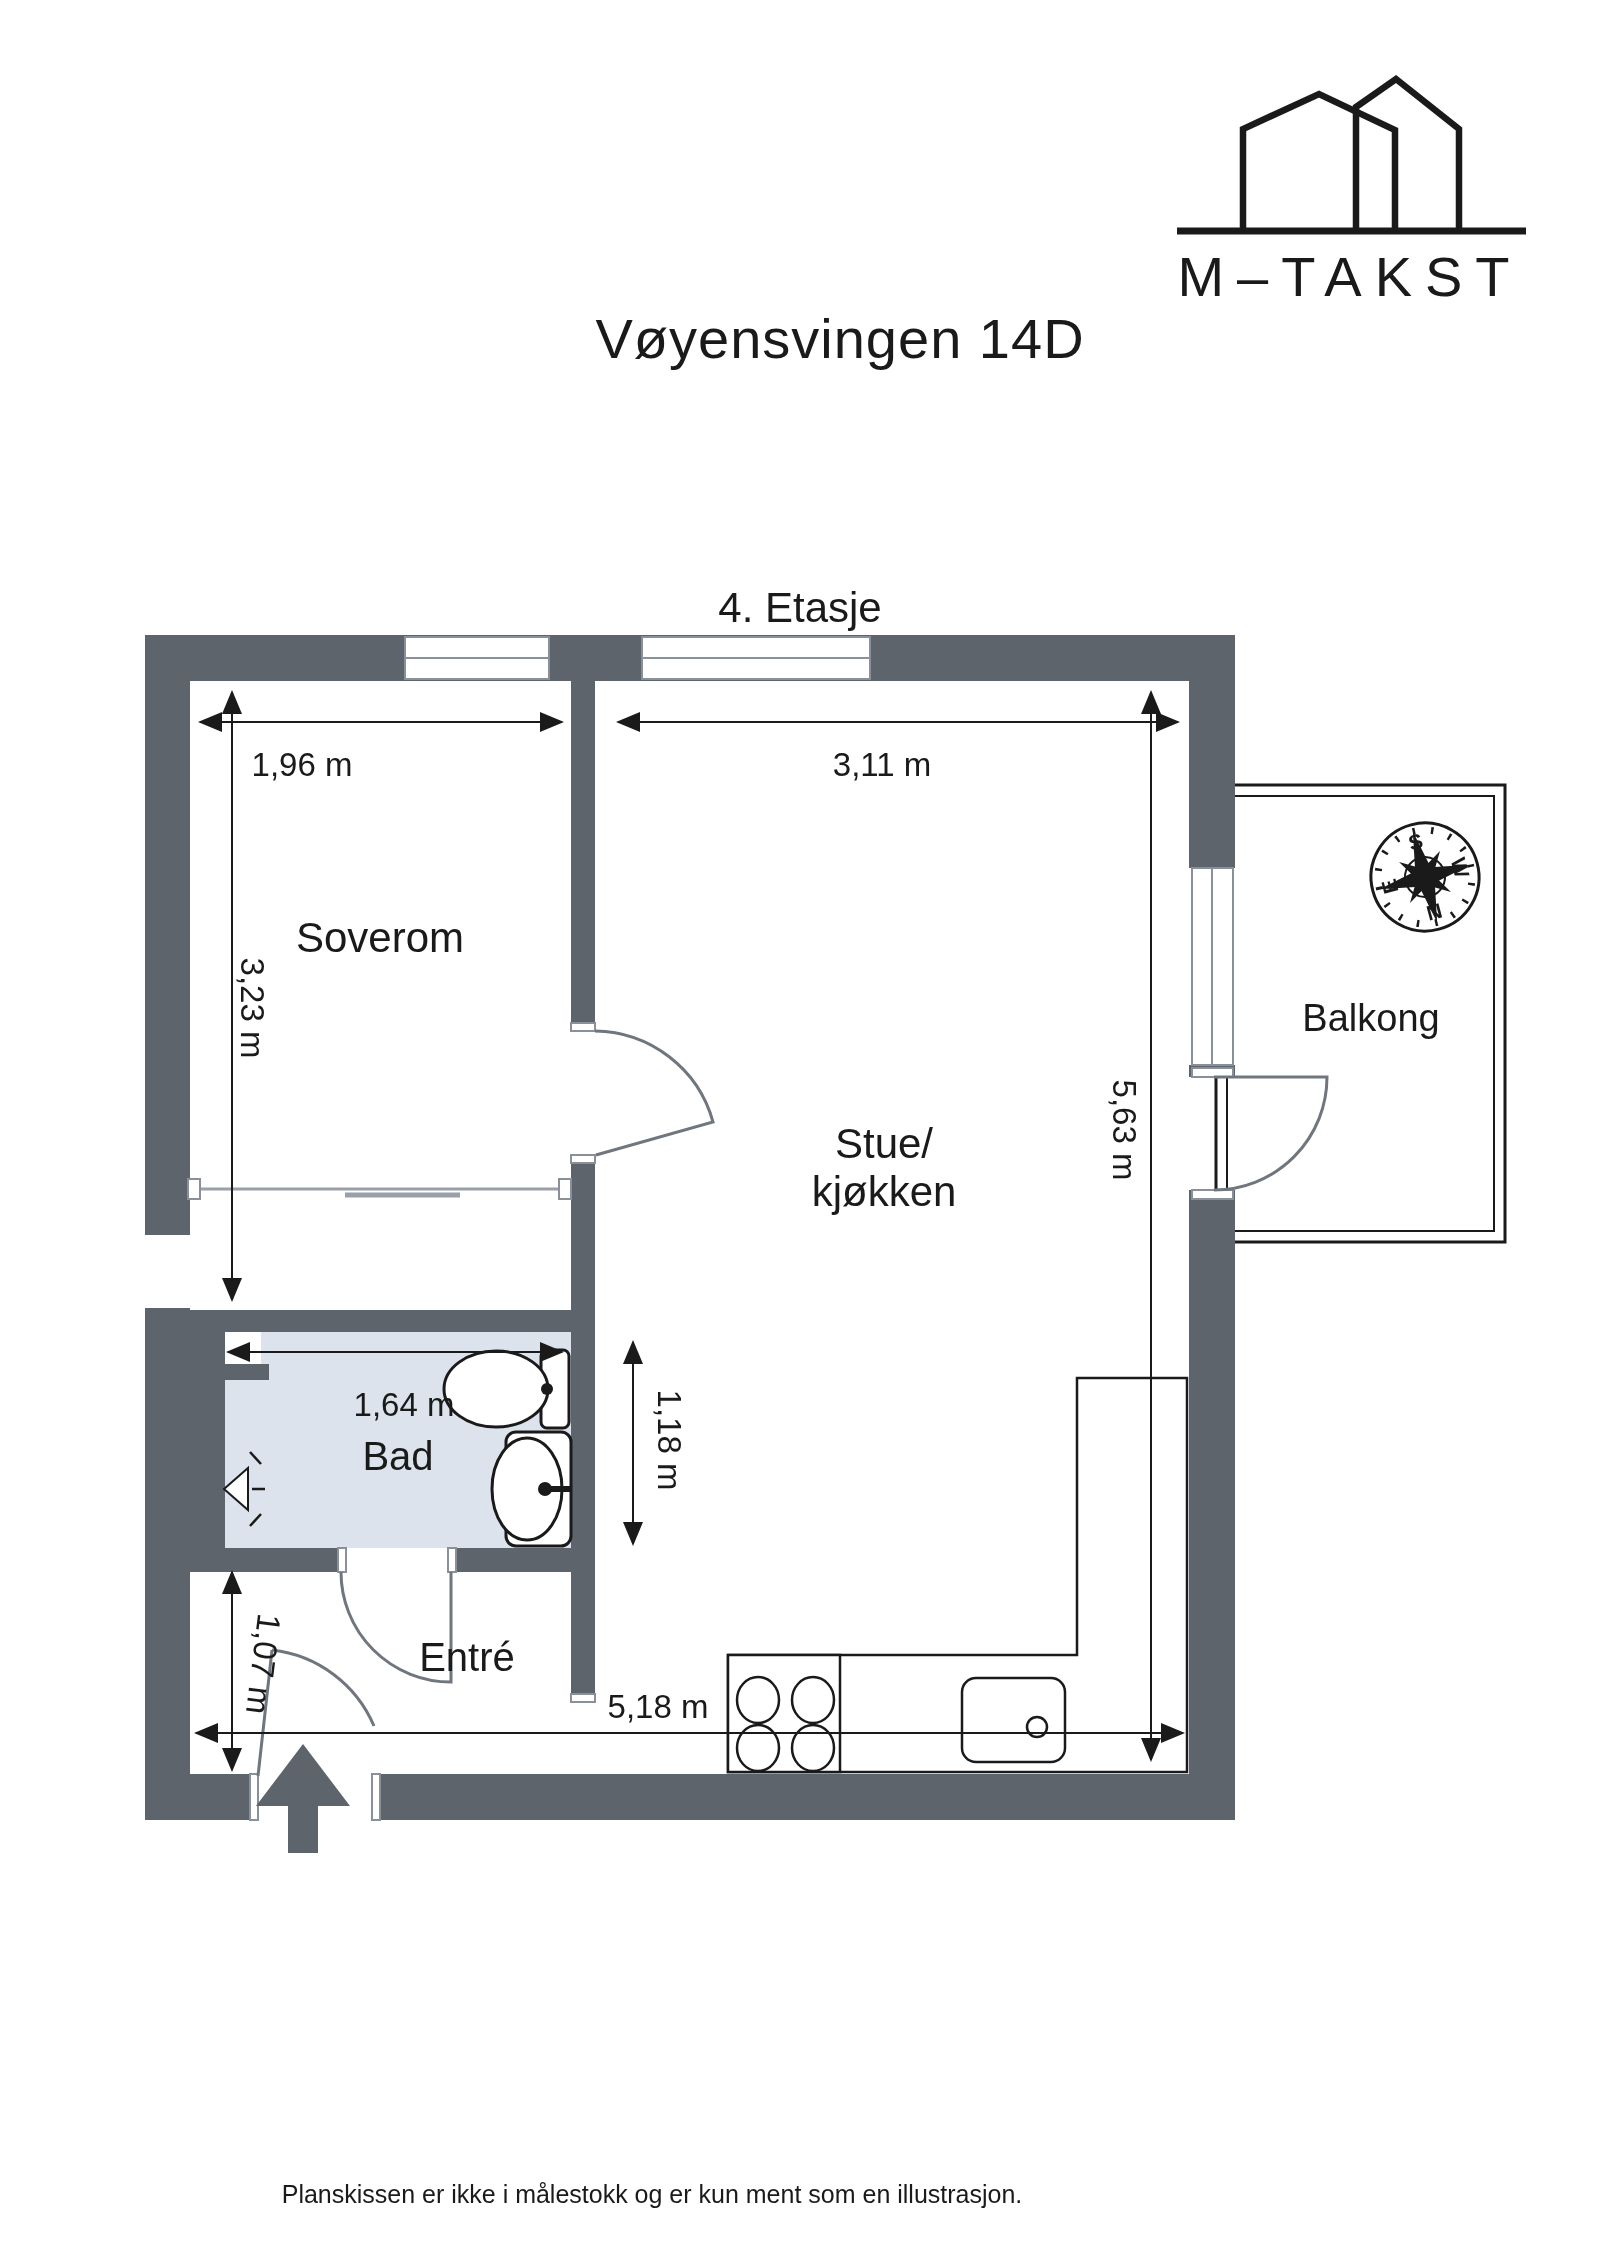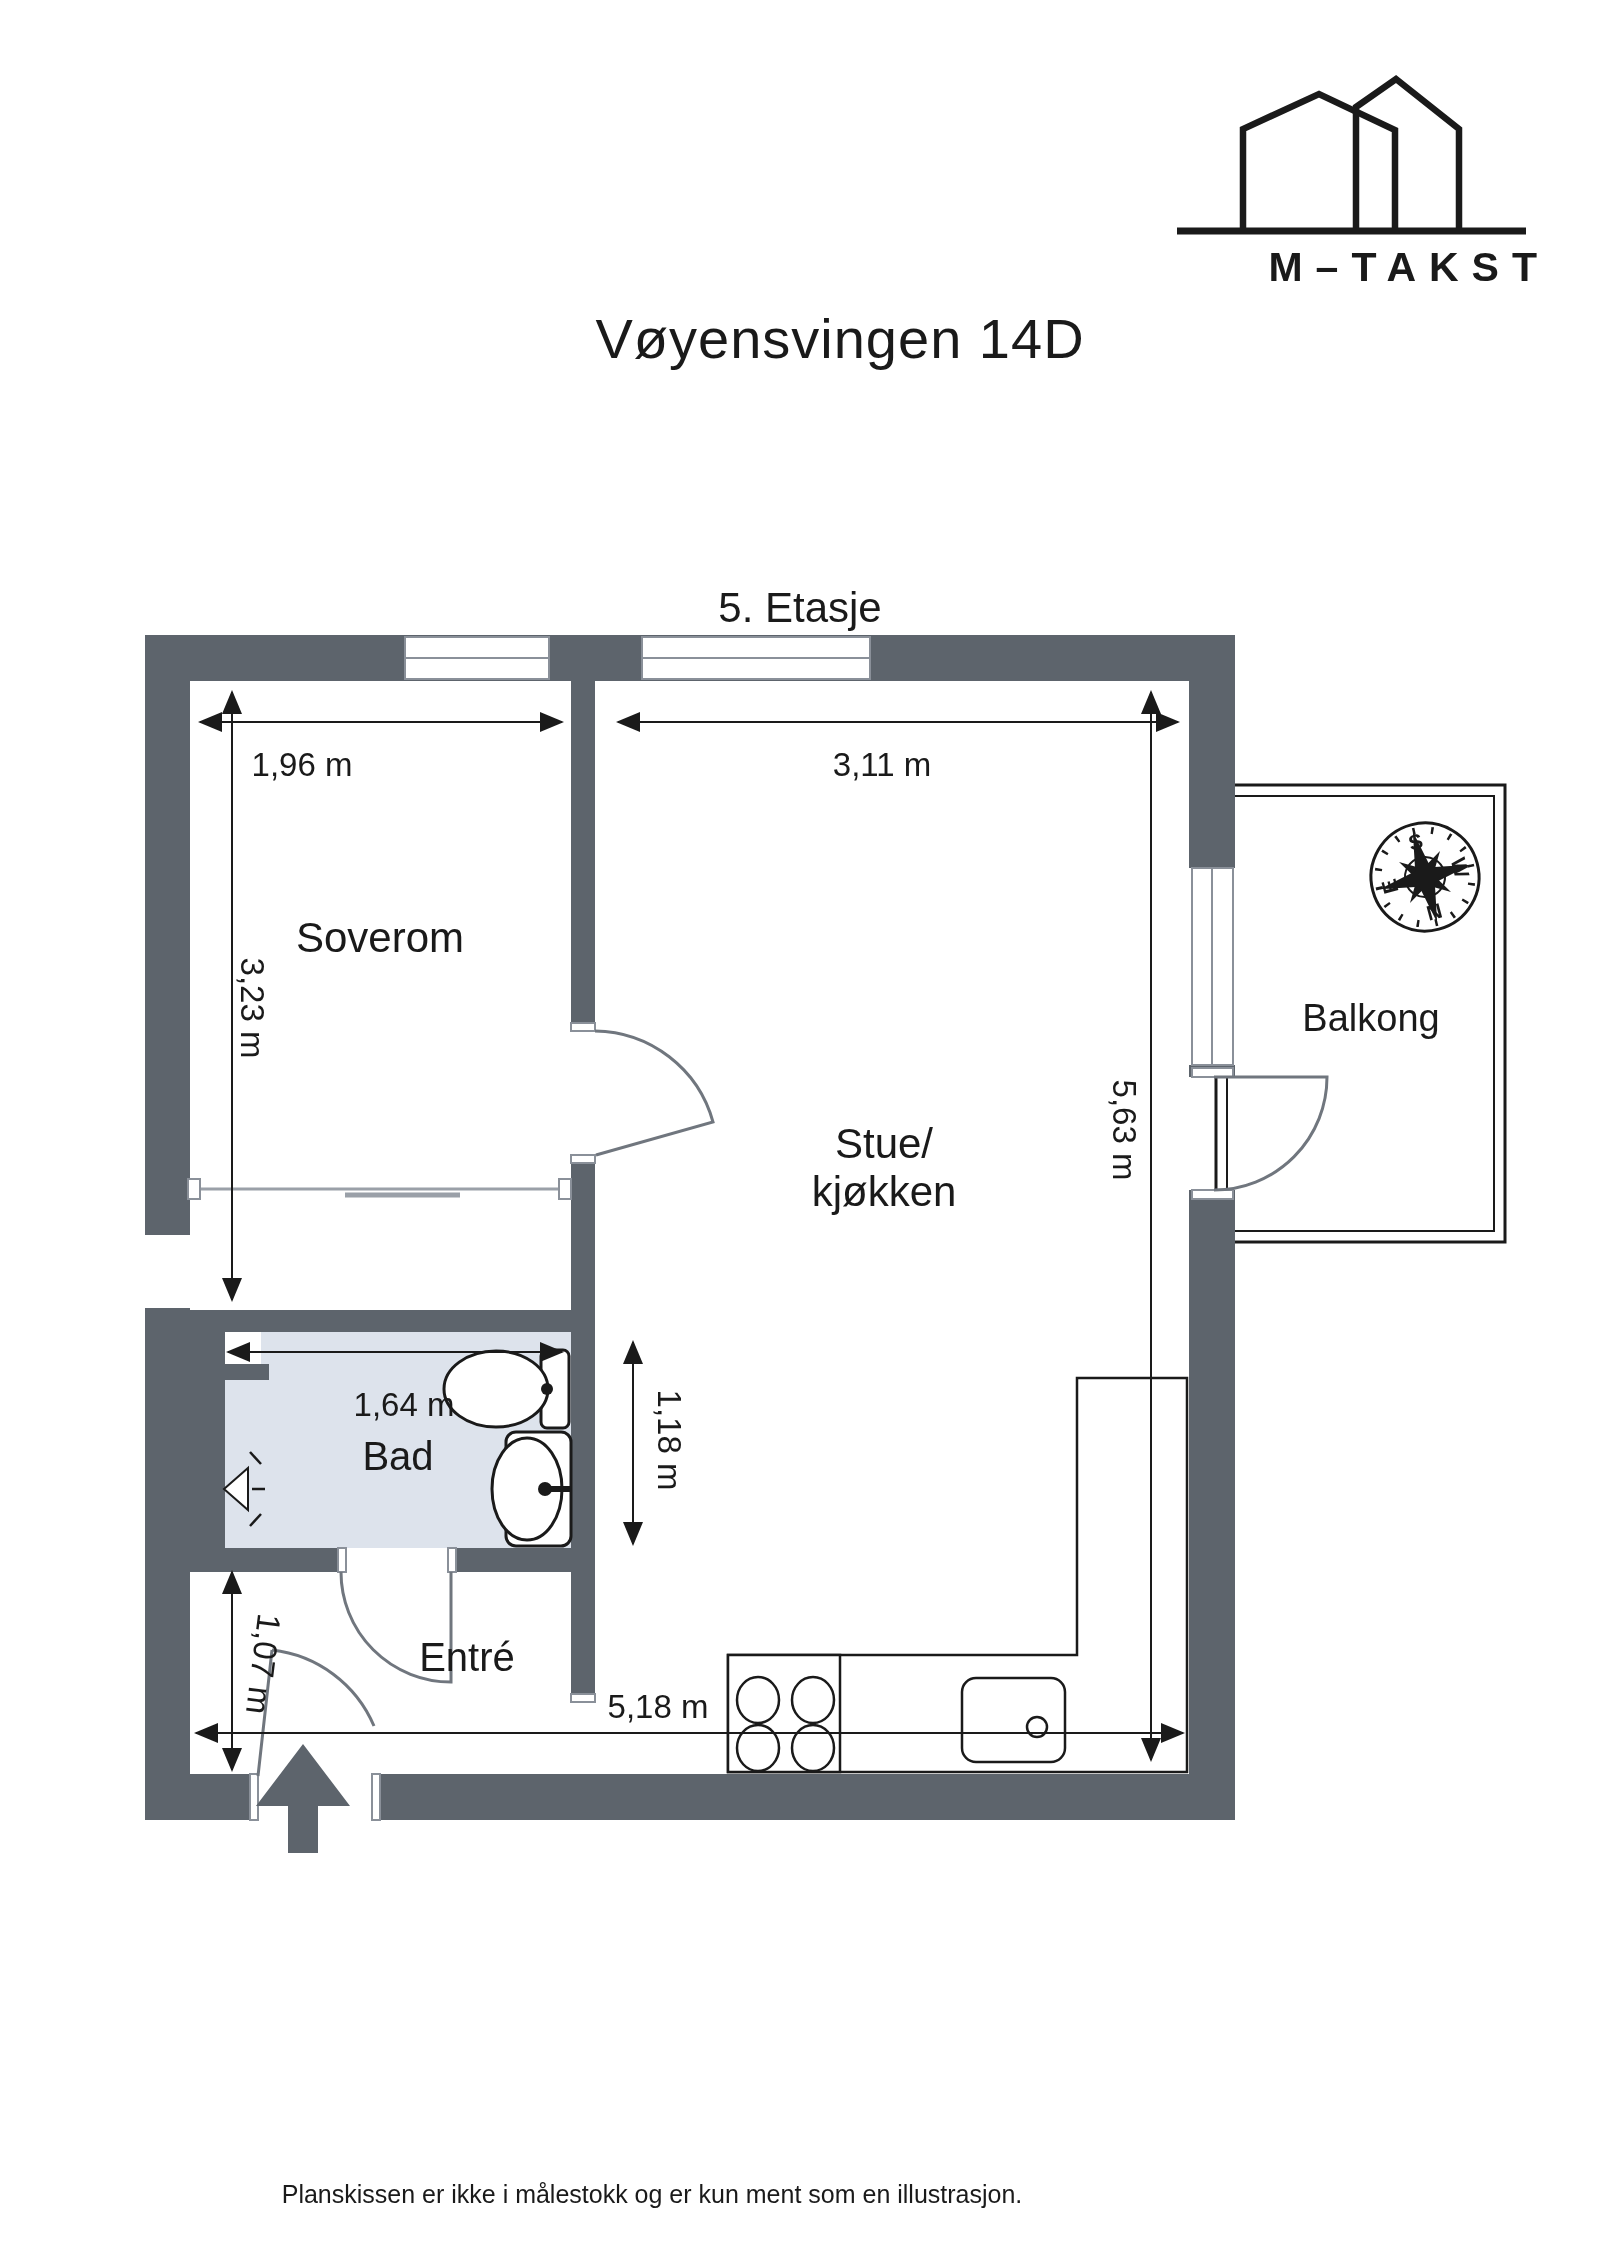--- a/index.html
+++ b/index.html
@@ -2,22 +2,22 @@
 <html style="--wall: #5d646c; --bathroom-floor: #dde3ec; --balcony-floor: #e8e9ea; --line: #1a1a1a; --door-swing: #70767e; --partition: #9aa0a8; --text: #1a1a1a;"><head>
 <meta charset="utf-8">
 <style>
   html,body{margin:0;padding:0;}
   body{width:1600px;height:2263px;position:relative;background:#ffffff;
        font-family:"Liberation Sans", sans-serif;color:var(--text,#1a1a1a);}
   #plan-svg{position:absolute;left:0;top:0;width:1600px;height:2263px;}
   .hdr{position:absolute;left:0;width:1600px;text-align:center;}
   #title{top:306px;font-size:56px;letter-spacing:1px;padding-left:40px;}
   #floor-label{top:584px;font-size:42px;}
-  #brand-text{position:absolute;left:1150px;width:400px;top:244px;text-align:right;
-      font-size:41px;font-weight:700;letter-spacing:13px;}
+  #brand-text{position:absolute;left:1150px;width:400px;top:244px;text-align:center;
+      font-size:56px;font-weight:400;letter-spacing:13px;}
   #footer{position:absolute;left:0;width:1304px;top:2176px;text-align:center;
       font-size:25px;line-height:36px;}
   
   .wall{fill:var(--wall);}
   .whitefill{fill:#ffffff;}
   .bathfloor{fill:var(--bathroom-floor);}
   .balcfloor{fill:var(--balcony-floor);}
   .outline{stroke:var(--line);fill:none;}
   .fixture{stroke:var(--line);stroke-width:3;fill:#ffffff;}
   .frame{stroke:#8a9099;stroke-width:2;fill:#ffffff;}
@@ -30,21 +30,21 @@
   .room-sm{font-size:40px;fill:var(--text);text-anchor:middle;}
   .balk{font-size:38px;fill:var(--text);text-anchor:middle;}
   .dimlabel{font-size:33px;fill:var(--text);text-anchor:middle;}
   .compass-letter{font-size:21px;font-weight:bold;fill:var(--line);text-anchor:middle;}
   .logoline{stroke:var(--line);stroke-width:6.5;fill:none;}
 </style>
 </head>
 <body>
 
 <div id="title" class="hdr">Vøyensvingen 14D</div>
-<div id="floor-label" class="hdr">5. Etasje</div>
+<div id="floor-label" class="hdr">4. Etasje</div>
 <div id="brand-text">M–TAKST</div>
 
 <svg id="plan-svg" viewBox="0 0 1600 2263">
   <defs>
     <marker id="ah" viewBox="0 0 12 10" refX="11" refY="5" markerWidth="12" markerHeight="10" orient="auto-start-reverse">
       <path class="ahp" d="M0,0 L12,5 L0,10 Z"></path>
     </marker>
   </defs>
 
   <g>

